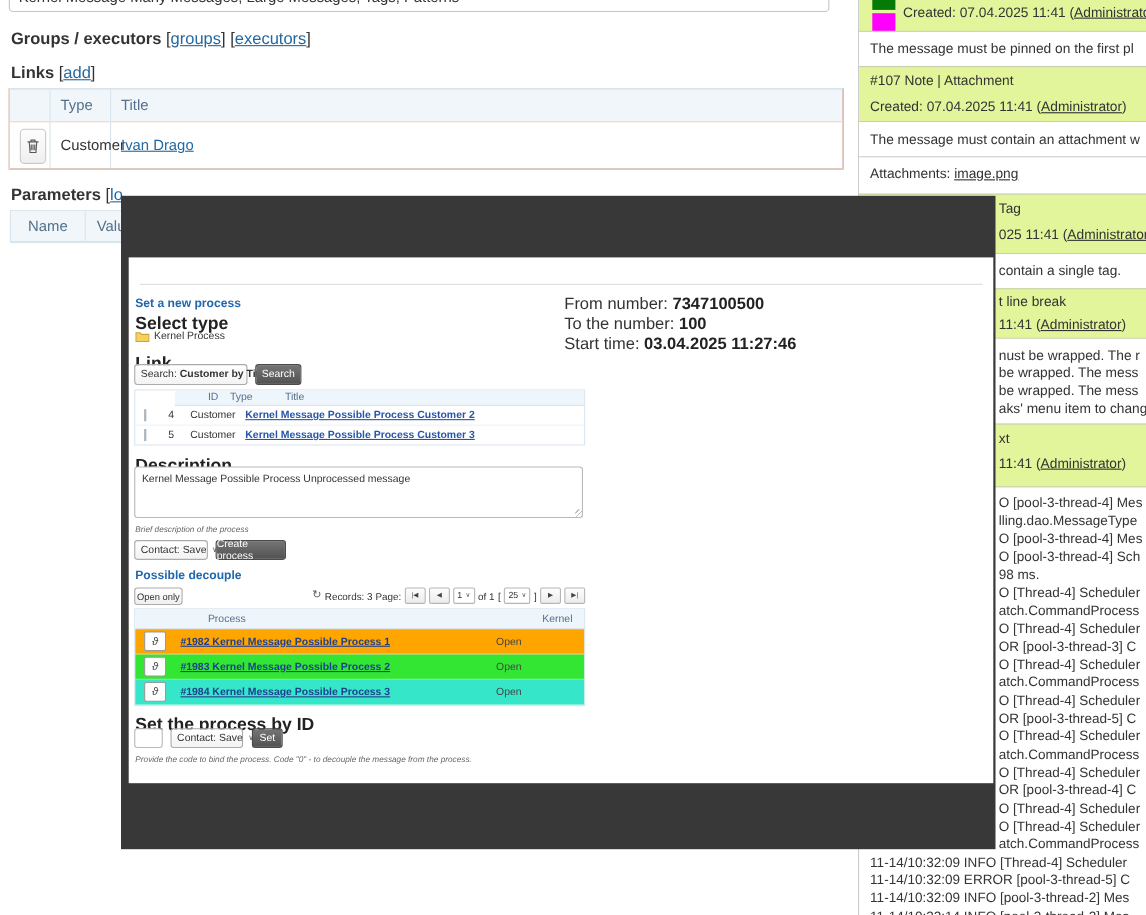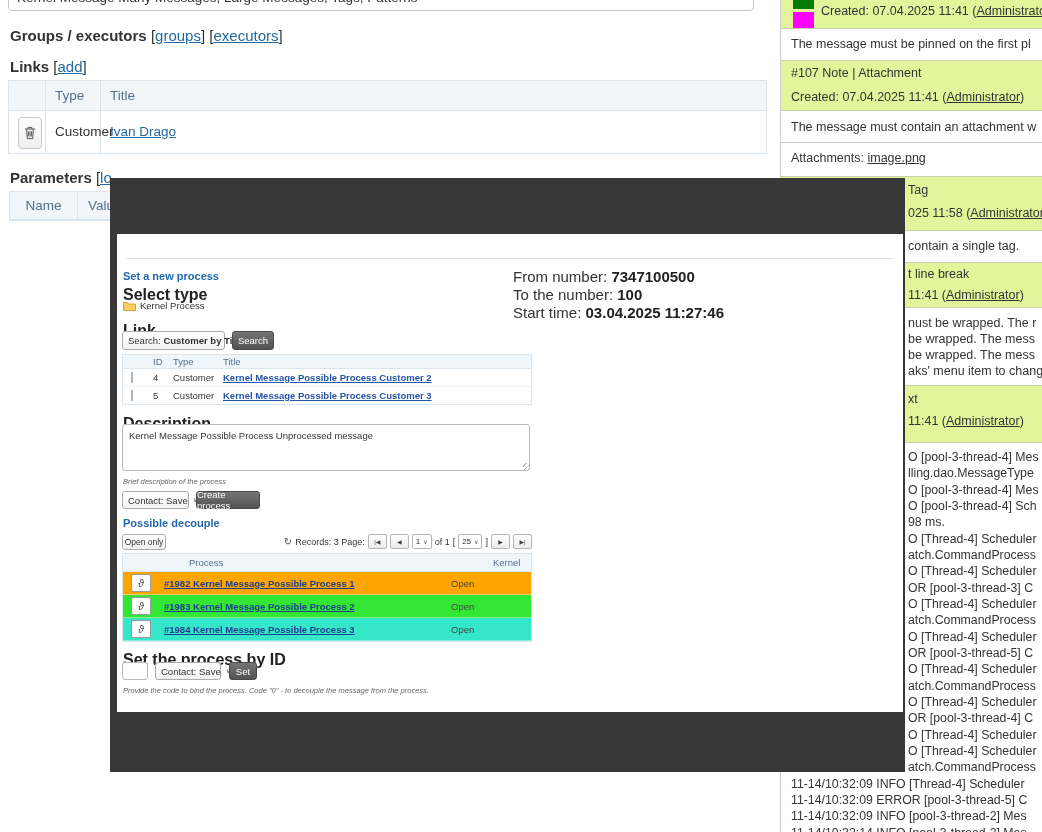--- a/index.html
+++ b/index.html
@@ -138,21 +138,21 @@
     <div class="card white" style="top:111px;height:31px;">
       <span class="t" style="top:9px;">The message must contain an attachment w</span>
     </div>
 
     <div class="card white" style="top:142px;height:34px;border-top:1px solid #ccc;">
       <span class="t" style="top:8px;"><span>Attachments: </span><a class="ulink">image.png</a></span>
     </div>
 
     <div class="card yellow fragpad" style="top:176px;height:55px;">
       <span class="t" style="top:6px;">Tag</span>
-      <span class="t" style="top:29px;"><span>025 11:58 (</span><a class="ulink">Administrator</a></span>
+      <span class="t" style="top:29px;"><span>025 11:41 (</span><a class="ulink">Administrator</a></span>
     </div>
 
     <div class="card white fragpad" style="top:231px;height:31px;">
       <span class="t" style="top:8px;">contain a single tag.</span>
     </div>
 
     <div class="card yellow fragpad" style="top:262px;height:46px;">
       <span class="t" style="top:4px;">t line break</span>
       <span class="t" style="top:25px;"><span>11:41 (</span><a class="ulink">Administrator</a><span>)</span></span>
     </div>
@@ -225,21 +225,21 @@
 
       <div class="lbl" style="left:6px;top:88px;">Link</div>
 
       <div class="selbox" style="left:5px;top:97px;width:103px;height:19px;">
         <span>Search:</span>&nbsp;<b>Customer by Title</b>
         <span class="chev">∨</span>
       </div>
       <div class="dark-btn" style="left:115px;top:97px;width:42px;height:19px;">Search</div>
 
       <div class="mtbl" style="top:120px;">
-        <div class="mrow mh" style="height:13px;">
+        <div class="mrow mh" style="height:13px;margin-left:36px;">
           <span class="mcell" style="width:26px;"></span>
           <span class="mcell" style="width:20px;">ID</span>
           <span class="mcell" style="width:50px;">Type</span>
           <span class="mcell" style="flex:1;">Title</span>
         </div>
         <div class="mrow" style="height:17px;border-bottom:1px solid #edf2f7;">
           <span class="mcell" style="width:26px;padding-left:0;"><span class="cbx"></span></span>
           <span class="mcell" style="width:20px;">4</span>
           <span class="mcell" style="width:50px;">Customer</span>
           <span class="mcell" style="flex:1;"><a class="mlink">Kernel Message Possible Process Customer 2</a></span>

